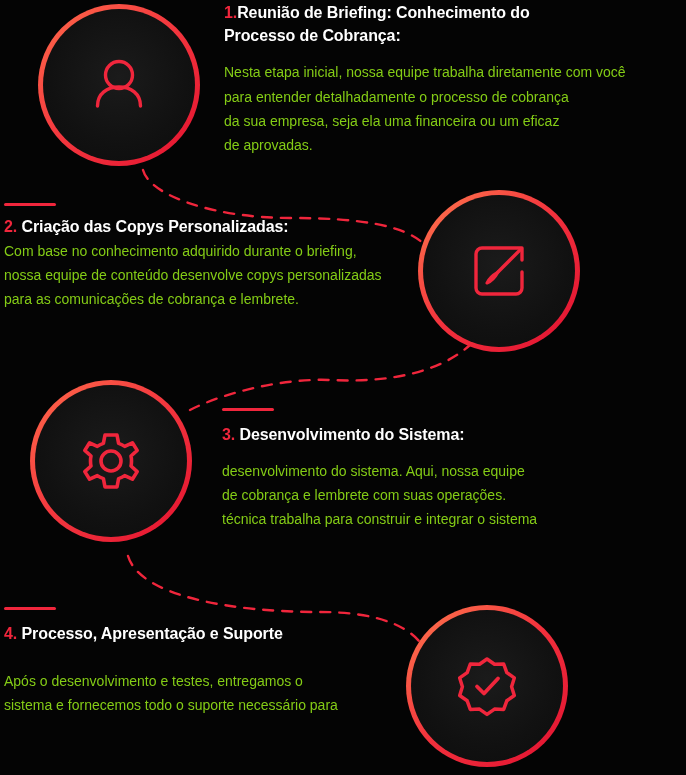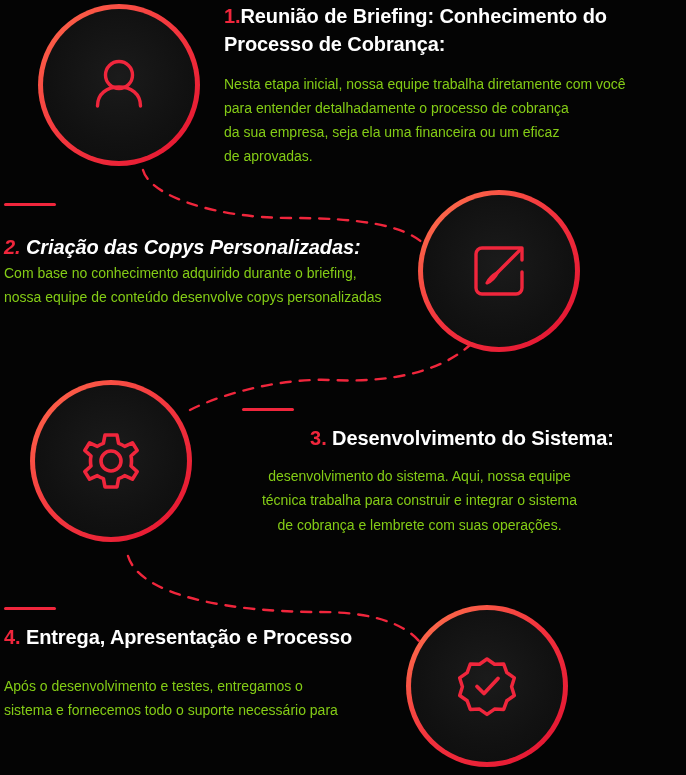--- a/index.html
+++ b/index.html
@@ -46,21 +46,21 @@
     border-radius: 50%;
     display: flex;
     align-items: center;
     justify-content: center;
     background: radial-gradient(circle at 50% 45%, #1b1b1b 0%, #111111 60%, #0c0c0c 100%);
     box-sizing: border-box;
   }
 
   
   .step-title {
-    font-size: 20px;
+    font-size: 16px;
     font-weight: bold;
     line-height: 1.42;
     letter-spacing: -0.1px;
     color: #ffffff;
   }
   .step-num {
     color: #f0263c;
   }
   .step-body {
     font-size: 14px;
@@ -75,25 +75,25 @@
     border-radius: 2px;
   }
 
   
   #step1 { position: absolute; left: 224px; top: 2px; width: 450px; }
   #step1 .step-title { width: 420px; }
   #step1 .step-body { margin-top: 13px; width: 430px; }
 
   
   #step2 { position: absolute; left: 4px; top: 203px; width: 400px; }
-  #step2 .step-title { margin-top: 27px; font-style: italic; }
+  #step2 .step-title { margin-top: 10px; }
   #step2 .step-body { width: 390px; }
 
   
-  #step3 { position: absolute; left: 242px; top: 408px; width: 440px; text-align: center; }
+  #step3 { position: absolute; left: 222px; top: 408px; width: 440px; }
   #step3 .step-title { margin-top: 13px; }
   #step3 .step-body { margin-top: 12px; width: 355px; }
 
   
   #step4 { position: absolute; left: 4px; top: 607px; width: 410px; }
   #step4 .step-title { margin-top: 13px; }
   #step4 .step-body { margin-top: 23px; width: 350px; }
 
   .nowrap-line { display: block; }
 </style>
@@ -154,59 +154,60 @@
 
   <div id="step2">
     <div class="rule"></div>
     <div class="step-title">
       <span class="step-num">2.</span>
       <span>Criação das Copys Personalizadas:</span>
     </div>
     <div class="step-body">
       <span class="nowrap-line">Com base no conhecimento adquirido durante o briefing,</span>
       <span class="nowrap-line">nossa equipe de conteúdo desenvolve copys personalizadas</span>
+      <span class="nowrap-line">para as comunicações de cobrança e lembrete.</span>
     </div>
   </div>
 
   <div class="icon-circle" id="circle3" style="left:30px; top:380px; width:162px; height:162px; padding:5px; background:linear-gradient(135deg,#ff6b4a,#f43a3f 45%,#e3102f);">
     <div class="inner">
       <svg width="80" height="80" viewBox="0 0 80 80">
         <path d="M40,14 L46,14 L47.6,22.4 C49.8,23.1 51.9,24.1 53.7,25.4 L61.4,21.8 L66.2,29.4 L60,35 C60.3,36.2 60.5,38 60.5,40 C60.5,42 60.3,43.8 60,45 L66.2,50.6 L61.4,58.2 L53.7,54.6 C51.9,55.9 49.8,56.9 47.6,57.6 L46,66 L34,66 L32.4,57.6 C30.2,56.9 28.1,55.9 26.3,54.6 L18.6,58.2 L13.8,50.6 L20,45 C19.7,43.8 19.5,42 19.5,40 C19.5,38 19.7,36.2 20,35 L13.8,29.4 L18.6,21.8 L26.3,25.4 C28.1,24.1 30.2,23.1 32.4,22.4 L34,14 Z" fill="none" stroke="#f0263c" stroke-width="3.6" stroke-linejoin="round"></path>
         <circle cx="40" cy="40" r="10" fill="none" stroke="#f0263c" stroke-width="3.6"></circle>
       </svg>
     </div>
   </div>
 
   <div id="step3">
     <div class="rule"></div>
     <div class="step-title">
       <span class="step-num">3.</span>
       <span>Desenvolvimento do Sistema:</span>
     </div>
     <div class="step-body">
       <span class="nowrap-line">desenvolvimento do sistema. Aqui, nossa equipe</span>
+      <span class="nowrap-line">de cobrança e lembrete com suas operações.</span>
       <span class="nowrap-line">técnica trabalha para construir e integrar o sistema</span>
-      <span class="nowrap-line">de cobrança e lembrete com suas operações.</span>
     </div>
   </div>
 
   <div class="icon-circle" id="circle4" style="left:406px; top:605px; width:162px; height:162px; padding:5px; background:linear-gradient(135deg,#ff7a4e,#f2303c 50%,#e01030);">
     <div class="inner">
       <svg width="82" height="82" viewBox="0 0 82 82">
         <path d="M41,14 L48.5,19.3 L57.7,19 L60.8,27.6 L68.3,32.9 L65.6,41.7 L68.3,50.5 L60.8,55.8 L57.7,64.4 L48.5,64.1 L41,69.4 L33.5,64.1 L24.3,64.4 L21.2,55.8 L13.7,50.5 L16.4,41.7 L13.7,32.9 L21.2,27.6 L24.3,19 L33.5,19.3 Z" fill="none" stroke="#f0263c" stroke-width="3.5" stroke-linejoin="round"></path>
         <path d="M31,41.5 L38,48.5 L52,33.5" fill="none" stroke="#f0263c" stroke-width="3.8" stroke-linecap="round" stroke-linejoin="round"></path>
       </svg>
     </div>
   </div>
 
   <div id="step4">
     <div class="rule"></div>
     <div class="step-title">
       <span class="step-num">4.</span>
-      <span>Entrega, Apresentação e Processo</span>
+      <span>Processo, Apresentação e Suporte</span>
     </div>
     <div class="step-body">
       <span class="nowrap-line">Após o desenvolvimento e testes, entregamos o</span>
       <span class="nowrap-line">sistema e fornecemos todo o suporte necessário para</span>
     </div>
   </div>
 
 </div>
 
 </body></html>

